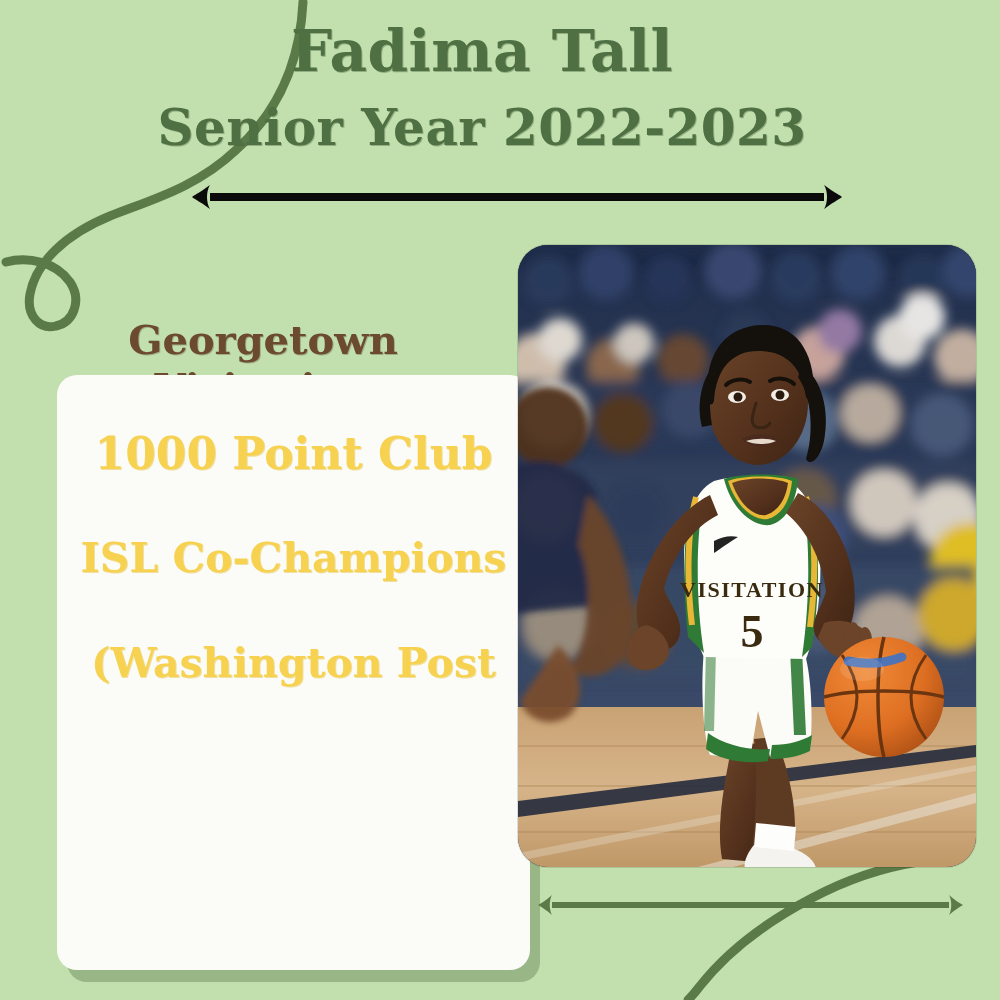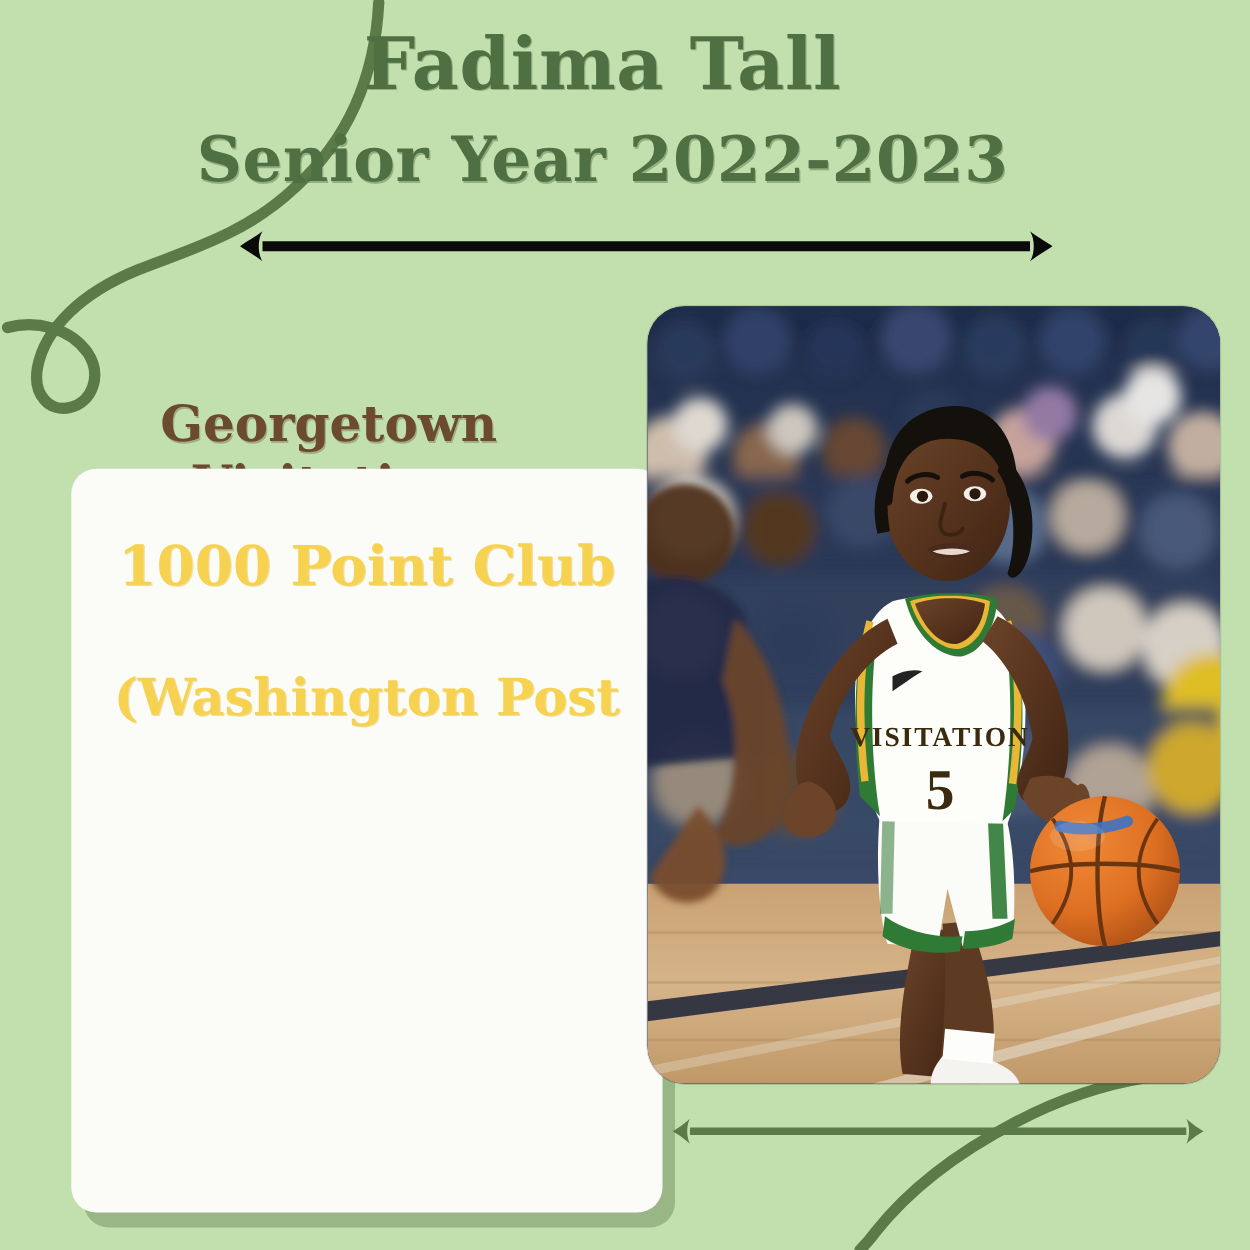--- a/index.html
+++ b/index.html
@@ -172,20 +172,21 @@
     <rect x="18" y="13" width="614" height="8" fill="#0a0a0a"></rect>
     <path d="M18 5 C 10 11, 4 14, 0 17 C 4 20, 10 23, 18 29 C 14 23, 14 11, 18 5 Z" fill="#0a0a0a"></path>
     <path d="M632 5 C 640 11, 646 14, 650 17 C 646 20, 640 23, 632 29 C 636 23, 636 11, 632 5 Z" fill="#0a0a0a"></path>
   </svg>
 
   <div id="school-name">Georgetown Visitation</div>
 
   <div id="accolades-card">
     <ul id="accolades-list">
       <li class="accolade-item">1000 Point Club</li>
+      <li class="accolade-item small">ISL Co-Champions</li>
       <li class="accolade-item small">(Washington Post</li>
     </ul>
   </div>
 
   <div id="photo-frame">
     <svg viewBox="0 0 458 622" width="458" height="622">
       <defs>
         <linearGradient id="crowdbg" x1="0" y1="0" x2="0" y2="1">
           <stop offset="0%" stop-color="#22304e"></stop>
           <stop offset="55%" stop-color="#2b3a58"></stop>

